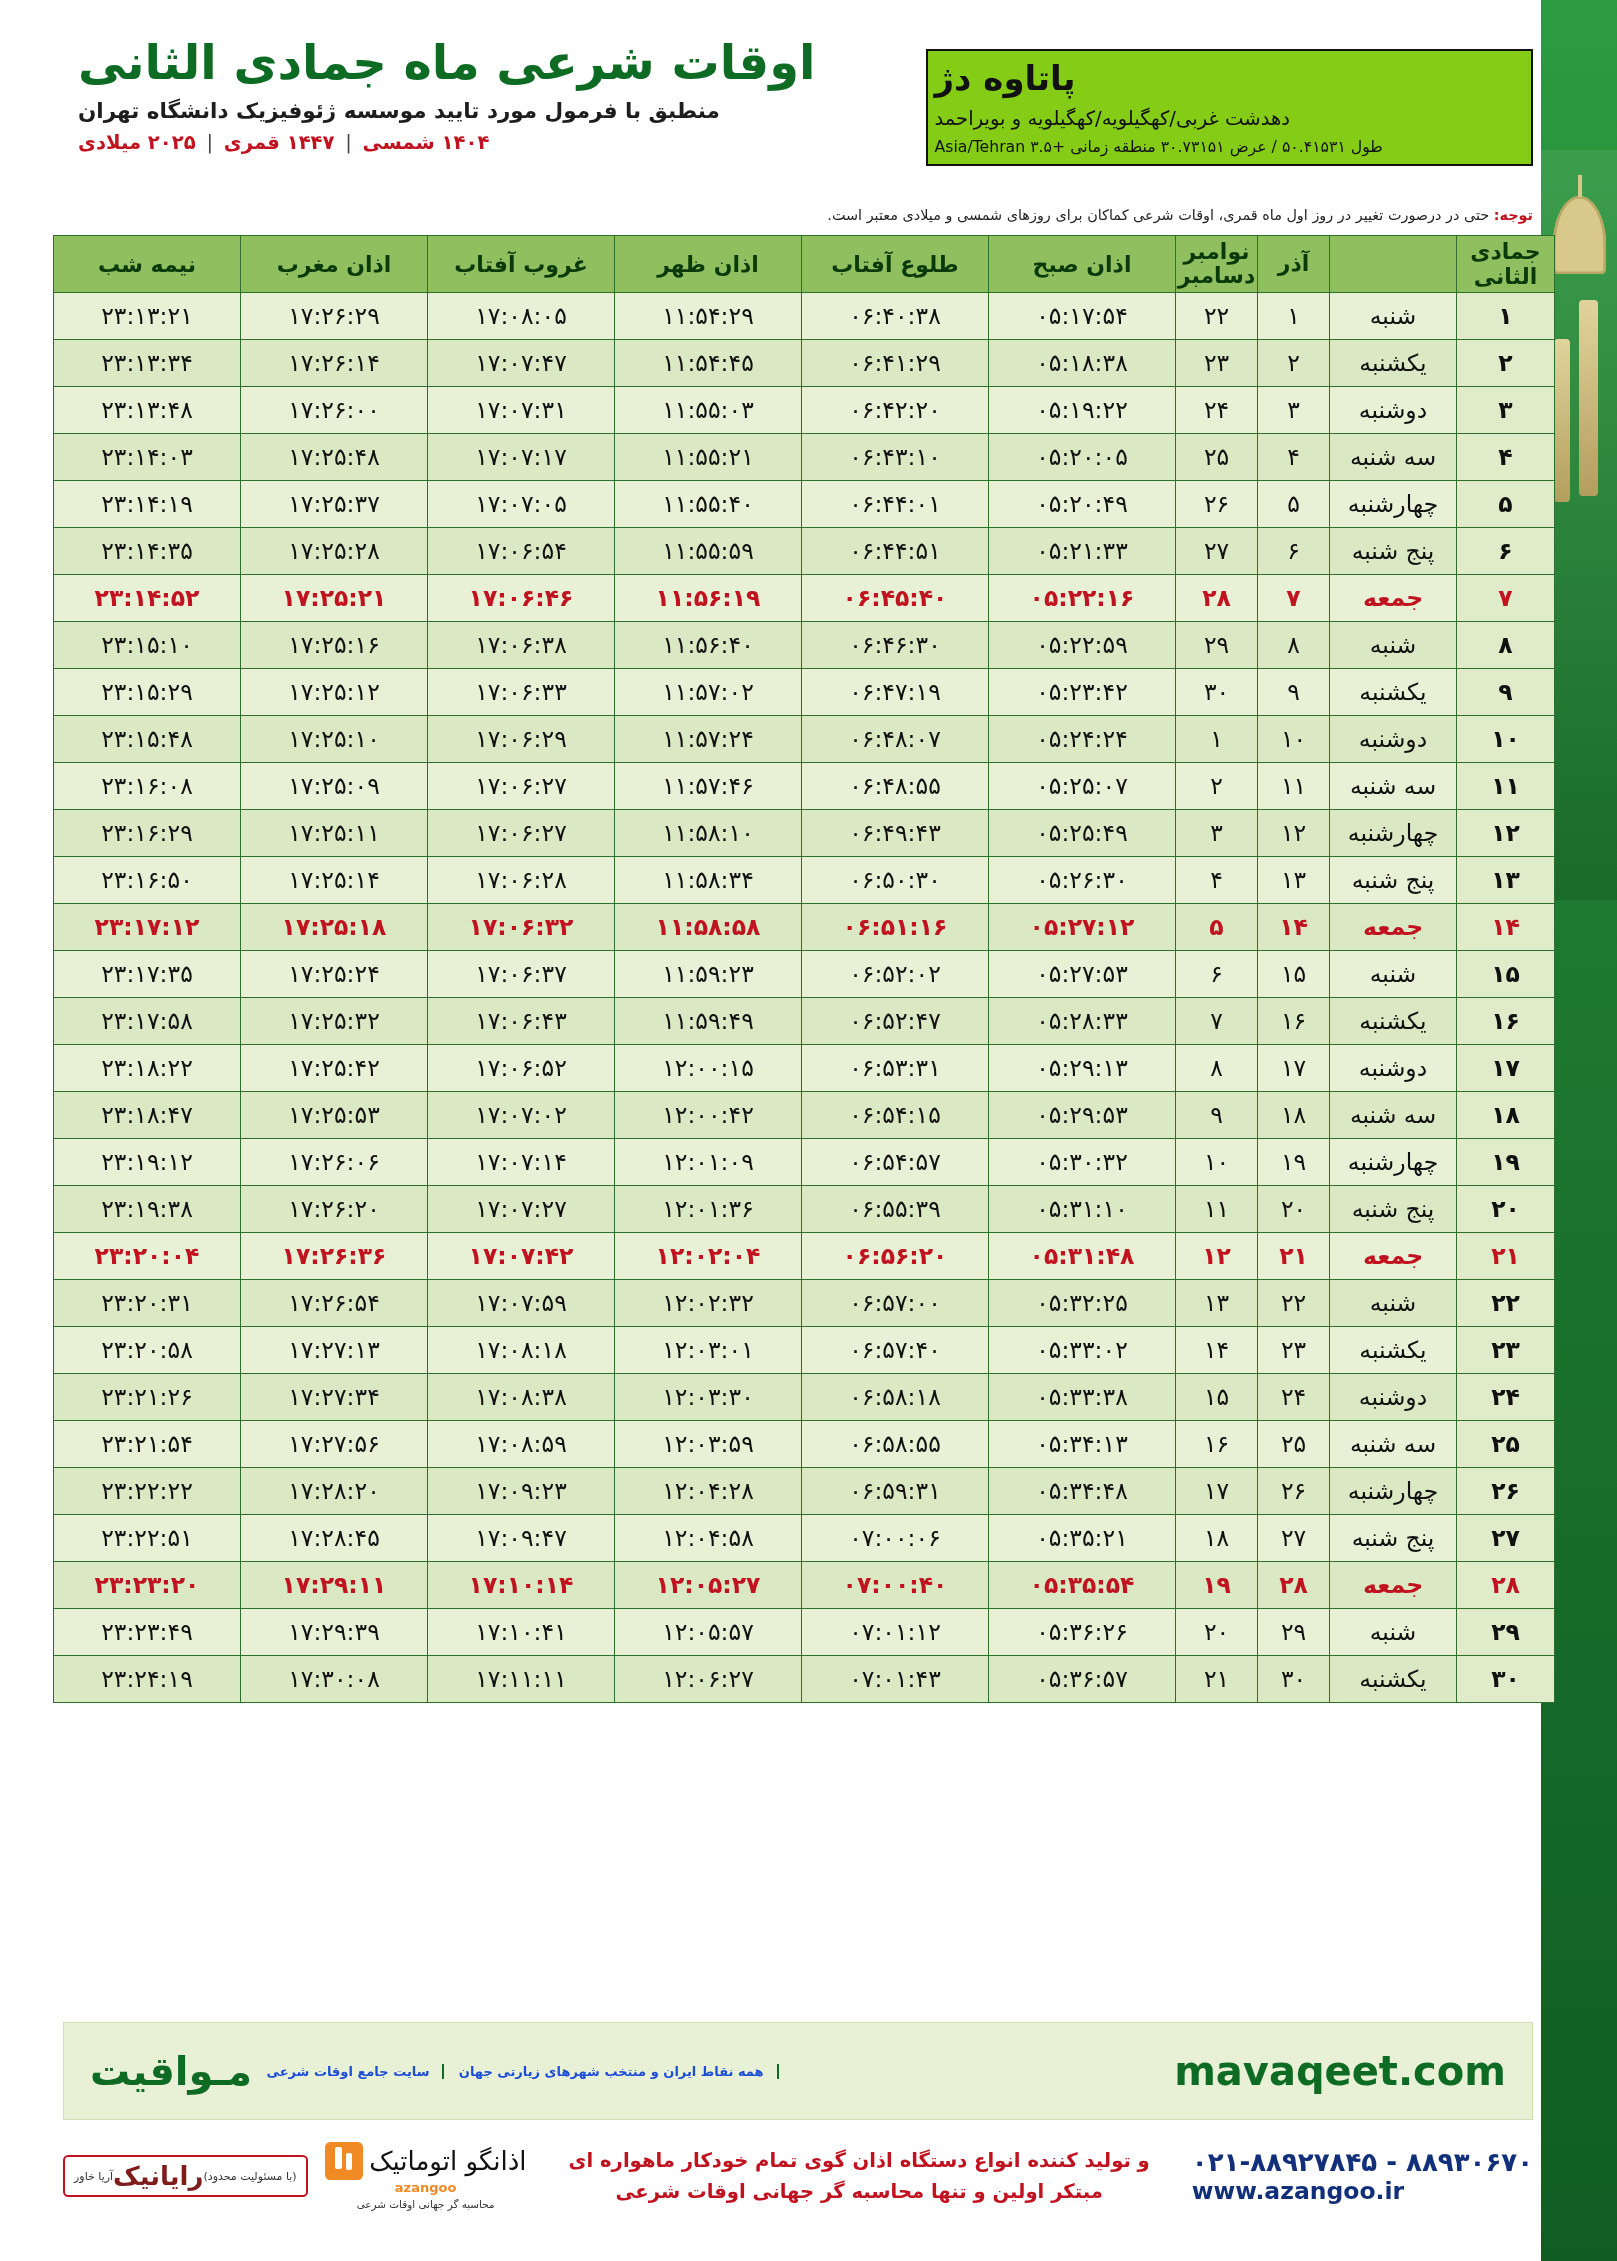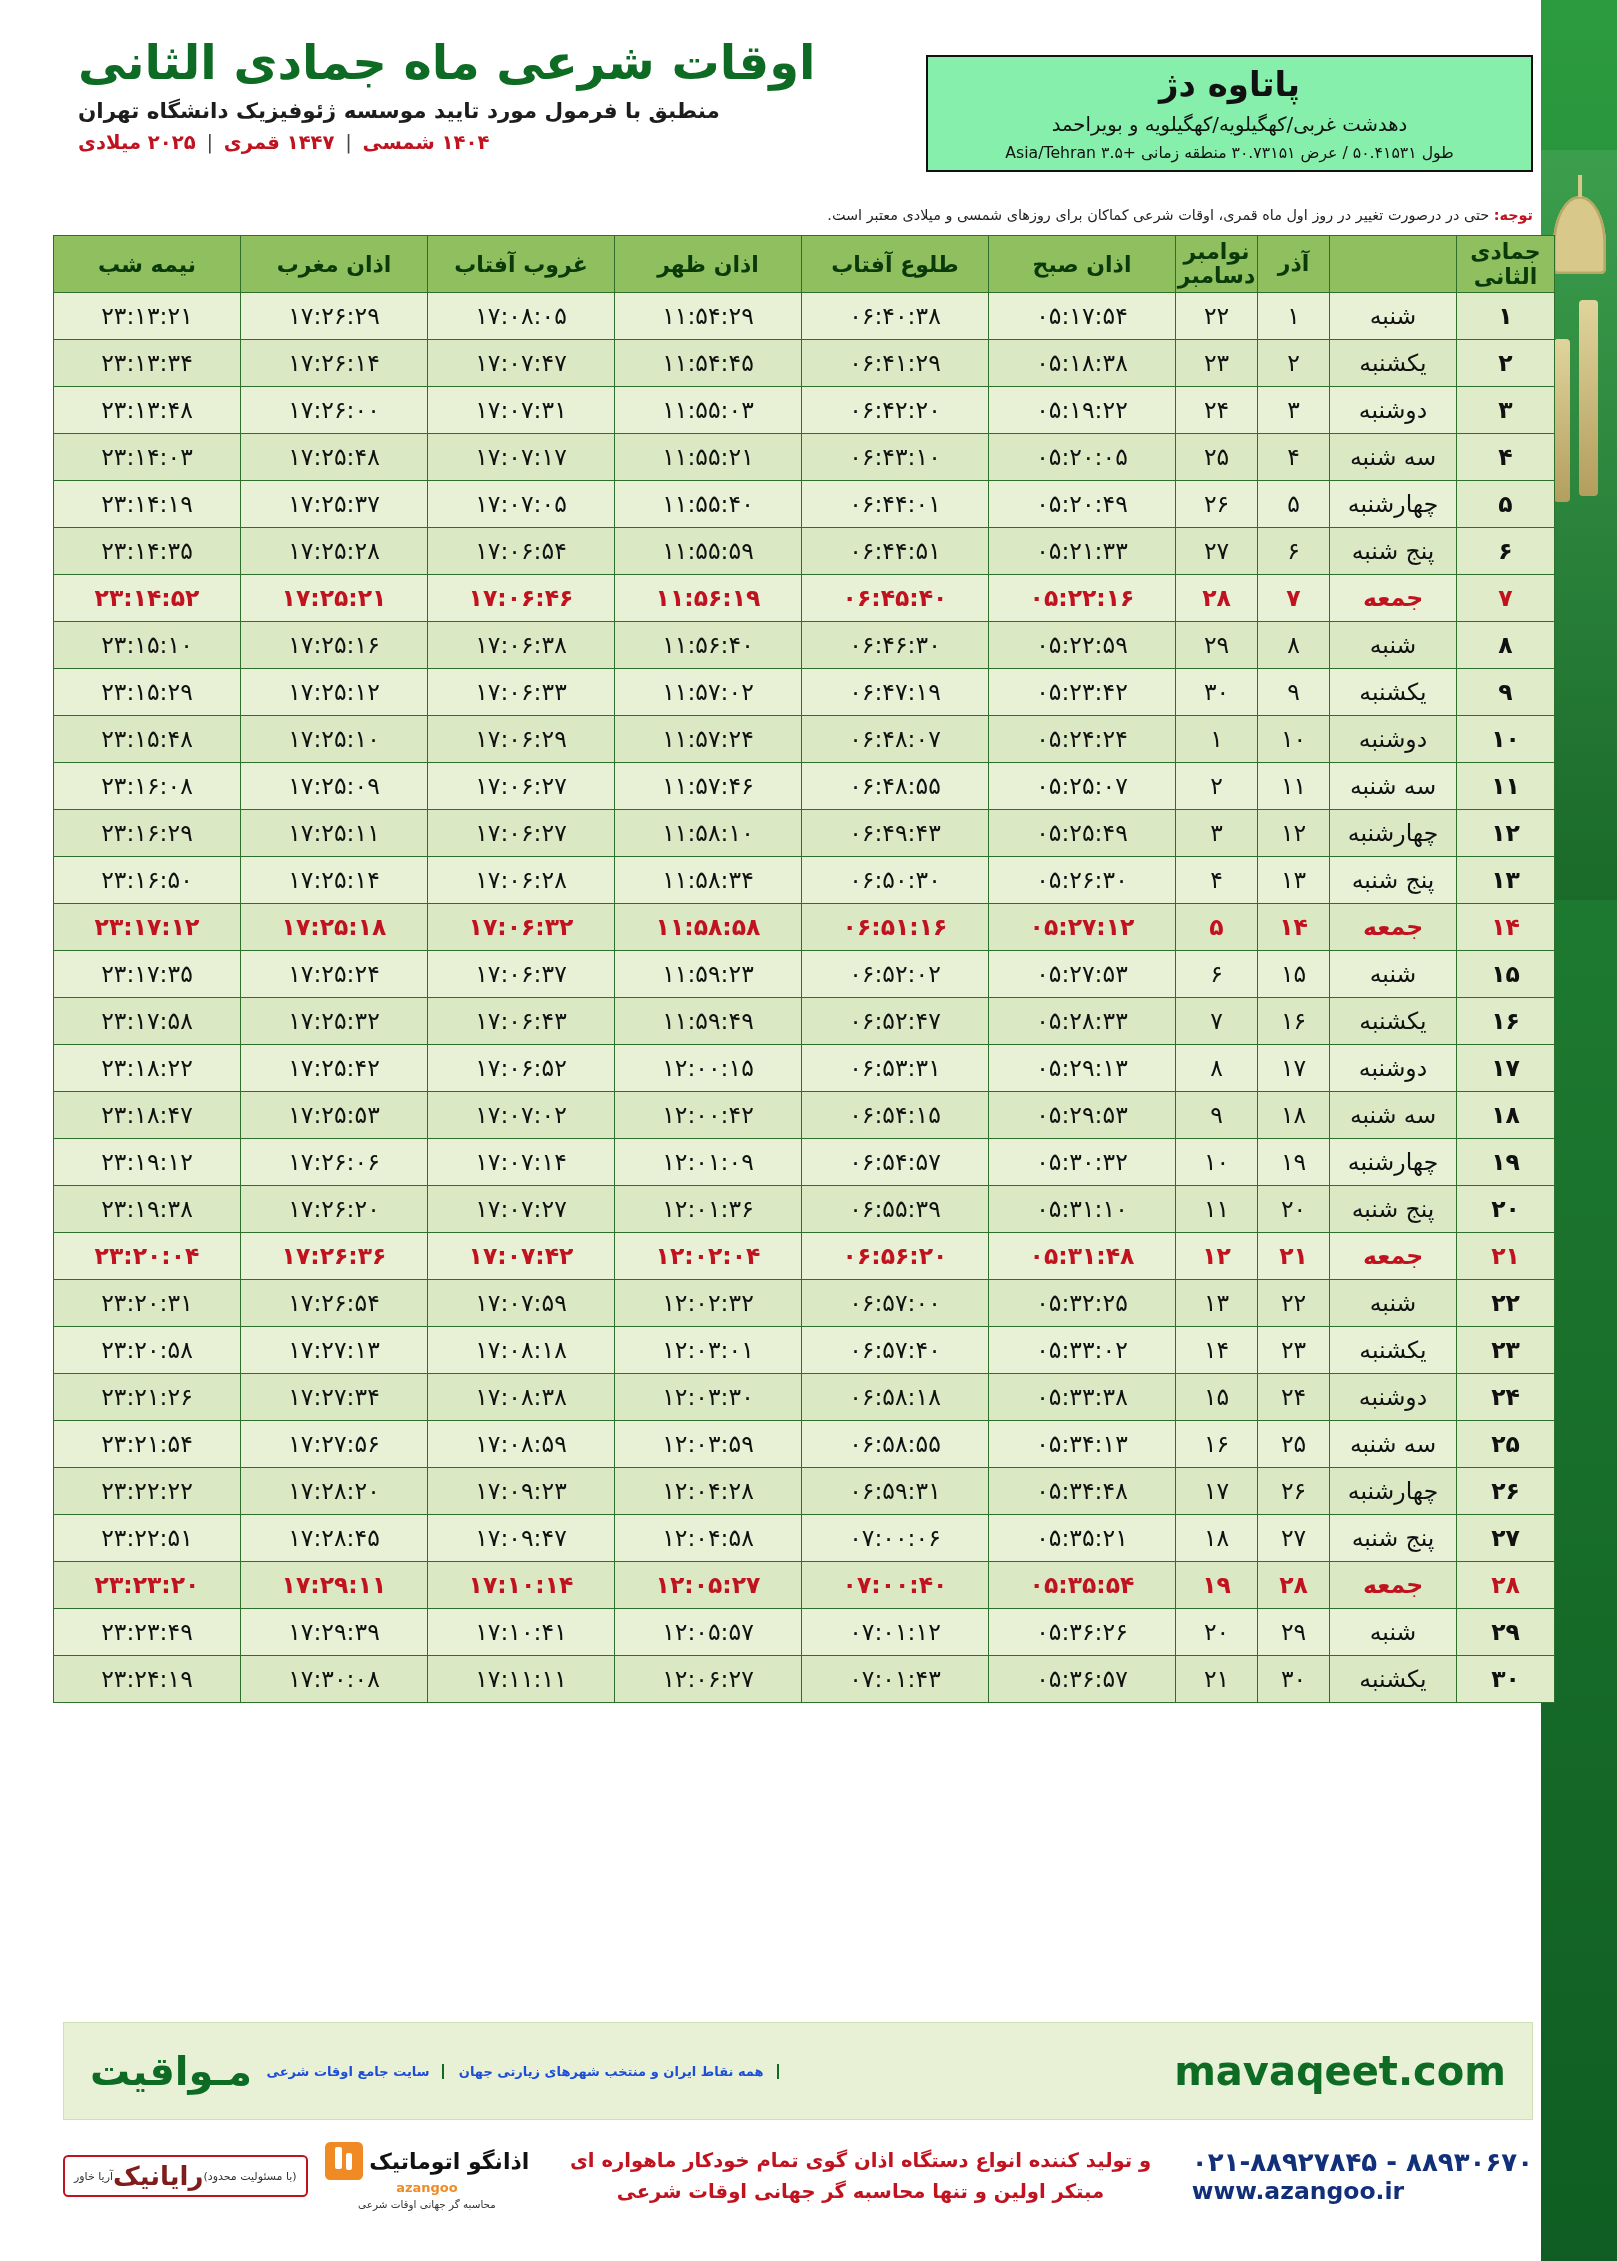--- a/index.html
+++ b/index.html
@@ -90,26 +90,26 @@
     font-size: 19.6px;
     color: #c1121f;
     font-weight: bold;
     margin-top: 7.8px;
     text-align: left;
   }
   .year-line .sep { color:#444; font-weight:normal; padding:0 3.9px;}
 
   .city-box {
     position: absolute;
-    right: 0px; top: 18px;
+    right: 0px; top: 12px;
     width: 607px;
     border: 2px solid #111;
     padding: 9px 6.5px 7.8px;
-    text-align: center;
-    background: #86efac;
+    text-align: left;
+    background: #84cc16;
   }
   .city-name { font-size: 34px; font-weight: bold; color: #111; line-height: 1.1; }
   .city-region { font-size: 19.6px; color: #111; margin-top: 10px; }
   .city-coords { font-size: 15.7px; color: #111; margin-top: 6.5px; }
 
   .note {
     position: absolute;
     top: 207px; right: 85px; left: 63px;
     font-size: 14.4px;
     color: #222;
@@ -224,21 +224,21 @@
     border-radius:5.2px; position:relative;
   }
   .az-mark:before{
     content:""; position:absolute; left:10.4px; top:5.2px;
     width:6.5px; height:22px; background:#fff; border-radius:2px;
   }
   .az-mark:after{
     content:""; position:absolute; left:21px; top:10.4px;
     width:6.5px; height:17px; background:#fff; border-radius:2px;
   }
-  .logo-azangoo .fa { font-size: 22px; font-weight:bold; color:#111; }
+  .logo-azangoo .fa { font-size: 26px; font-weight:normal; color:#111; }
   .logo-azangoo .en { font-size: 13px; color:#f08a24; font-weight:bold; }
   .logo-azangoo .sub { font-size:10.4px; color:#333; margin-top:2.6px; }
 </style>
 </head>
 <body>
 
 <div class="side-strip">
   <div class="side-art"></div>
   <div class="dome"></div>
   <div class="minaret"></div>

